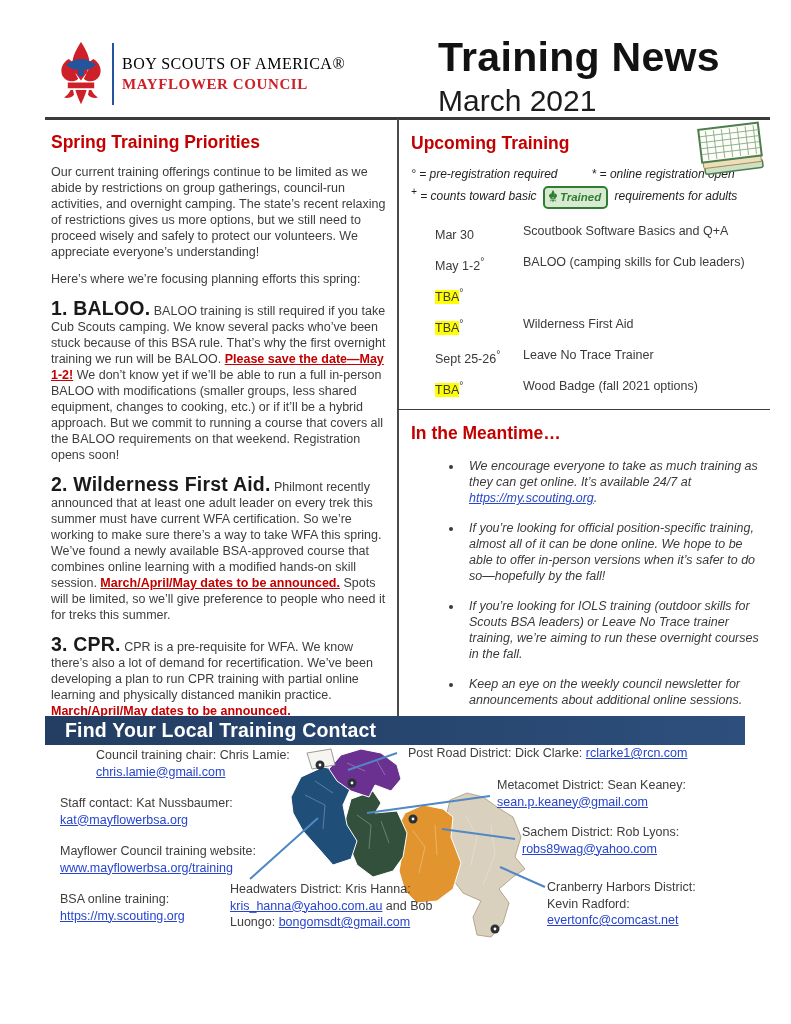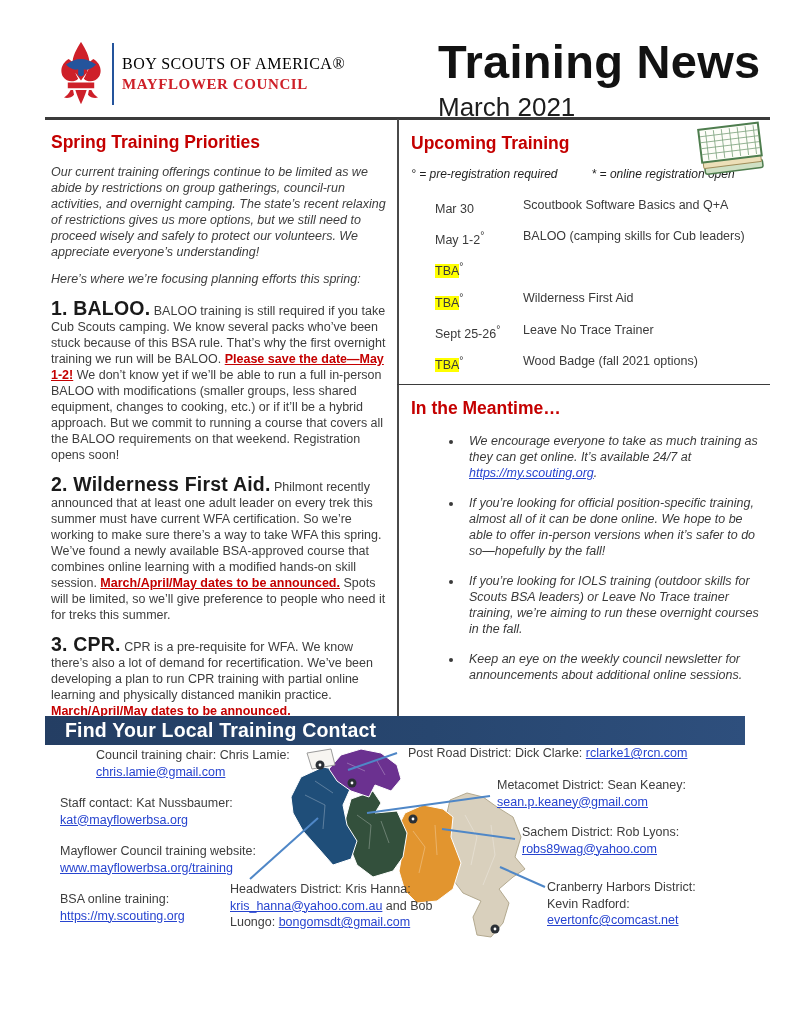--- a/index.html
+++ b/index.html
@@ -6,31 +6,31 @@
   .page{position:relative;width:791px;height:1024px;background:#fff;overflow:hidden;
         font-family:"Liberation Sans", sans-serif;color:#3d3d3d;}
   
   .header{position:absolute;left:45px;top:34px;width:725px;height:84px;}
   .logo-block{position:absolute;left:13px;top:6px;display:flex;align-items:center;}
   .emblem{width:46px;height:68px;}
   .logo-sep{width:2px;height:62px;background:#24549c;margin:0 8px 0 8px;}
   .org-name{font-family:"Liberation Serif", serif;font-size:16px;color:#000000;letter-spacing:.5px;white-space:nowrap;text-align:center;}
   .council-name{font-family:"Liberation Serif", serif;font-size:15px;font-weight:bold;color:#ce2029;letter-spacing:.6px;margin-top:3px;}
   .title-block{position:absolute;left:393px;top:0px;}
-  .nl-title{font-size:47px;font-weight:bold;color:#121212;letter-spacing:.3px;}
-  .nl-subtitle{font-size:26px;color:#1c1c1c;margin-top:3px;}
+  .nl-title{font-size:41px;font-weight:bold;color:#121212;letter-spacing:.3px;}
+  .nl-subtitle{font-size:30px;color:#1c1c1c;margin-top:3px;}
   .header-rule{position:absolute;left:45px;top:117px;width:725px;height:2.5px;background:#3b3b3b;}
   
   .columns{position:absolute;left:45px;top:119px;width:725px;height:597px;overflow:hidden;}
   .col-divider{position:absolute;left:352px;top:0;width:1.5px;height:597px;background:#4a4a4a;}
   .col-left{position:absolute;left:6px;top:0;width:341px;}
   .col-right{position:absolute;left:366px;top:0;width:359px;}
   .red-head{font-size:17.5px;font-weight:bold;color:#c40000;margin:13px 0 11px 0;}
   .body-text{font-size:12.5px;line-height:16px;color:#3d3d3d;}
-  .para{margin:0 0 11px 0;font-style:italic;}
+  .para{margin:0 0 11px 0;}
   .sec{margin:13px 0 0 0;}
   .sec-title{font-size:19.5px;font-weight:bold;color:#1a1a1a;letter-spacing:.2px;}
   .red-ul{color:#c40000;font-weight:bold;text-decoration:underline;}
   
   .upcoming{position:relative;padding-top:1px;}
   .calendar{position:absolute;top:2px;right:2px;}
   .legend{font-size:12px;font-style:italic;color:#1f1f1f;line-height:18px;margin-top:7px;}
   .legend .gap{display:inline-block;width:34px;}
   .trained-badge{display:inline-flex;align-items:center;gap:2px;border:2px solid #2e7d32;border-radius:5px;
                  background:#d9ead3;color:#2e7d32;font-weight:bold;font-style:italic;font-size:11.5px;
@@ -130,20 +130,28 @@
               <line x1="60" y1="7" x2="60" y2="36"></line>
               <line x1="6" y1="12" x2="64" y2="12"></line>
                 <line x1="6" y1="18" x2="64" y2="18"></line>
               <line x1="6" y1="24" x2="64" y2="24"></line>
                 <line x1="6" y1="30" x2="64" y2="30"></line>
             </g>
           </g>
         </svg>
         <div class="legend">
           <div><span>° = pre-registration required</span><span class="gap"></span><span>* = online registration open</span></div>
+          <div><sup>+</sup><span> = counts toward basic</span>
+            <span class="trained-badge">
+                <svg width="10" height="13" viewBox="0 0 24 34">
+                  <use href="#fleur-sym" fill="#2e7d32"></use>
+                </svg>
+                <span>Trained</span>
+              </span>
+            <span>requirements for adults</span></div>
         </div>
         <div class="events">
           <div class="event-row">
               <span><span>Mar 30</span><sup></sup></span>
               <span>Scoutbook Software Basics and Q+A</span>
             </div>
           <div class="event-row">
               <span><span>May 1-2</span><sup>°</sup></span>
               <span>BALOO (camping skills for Cub leaders)</span>
             </div>

